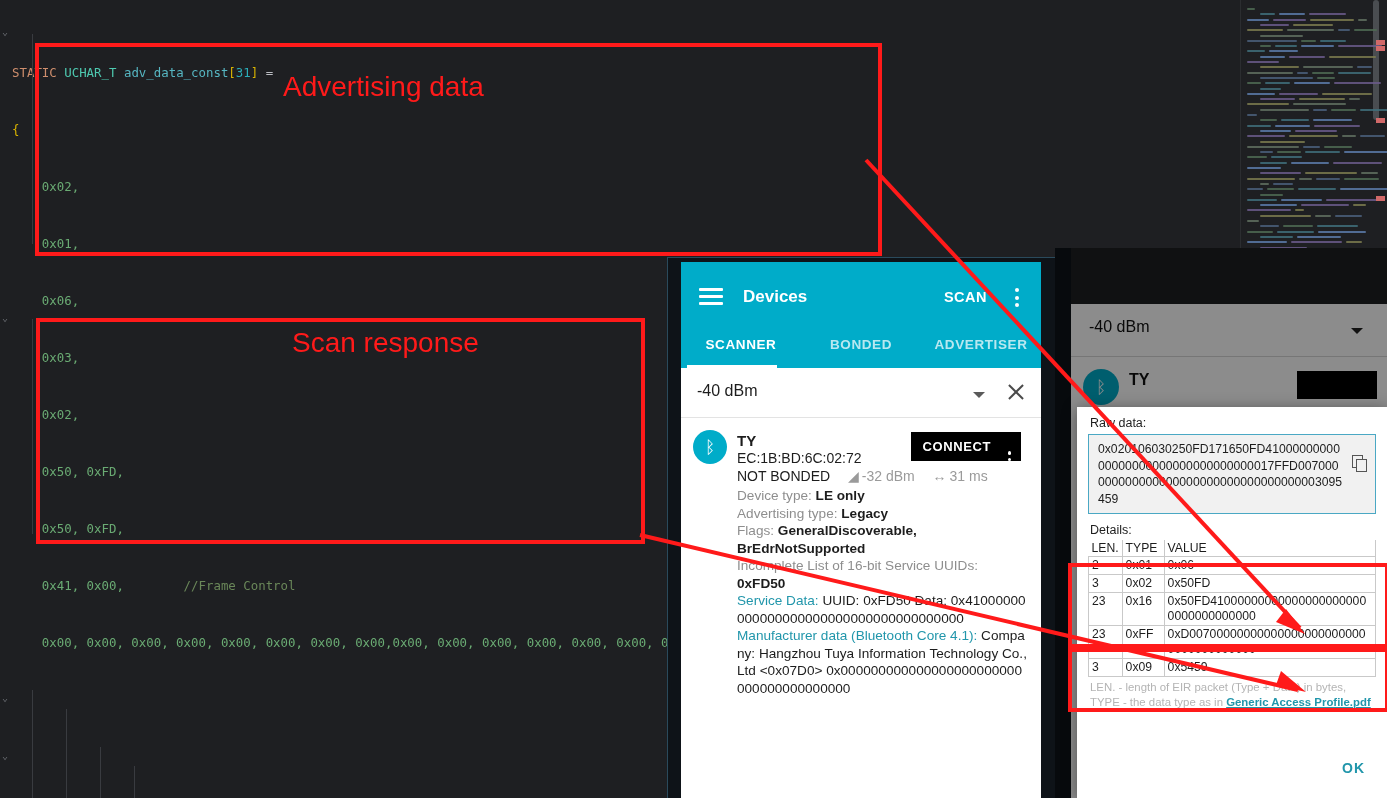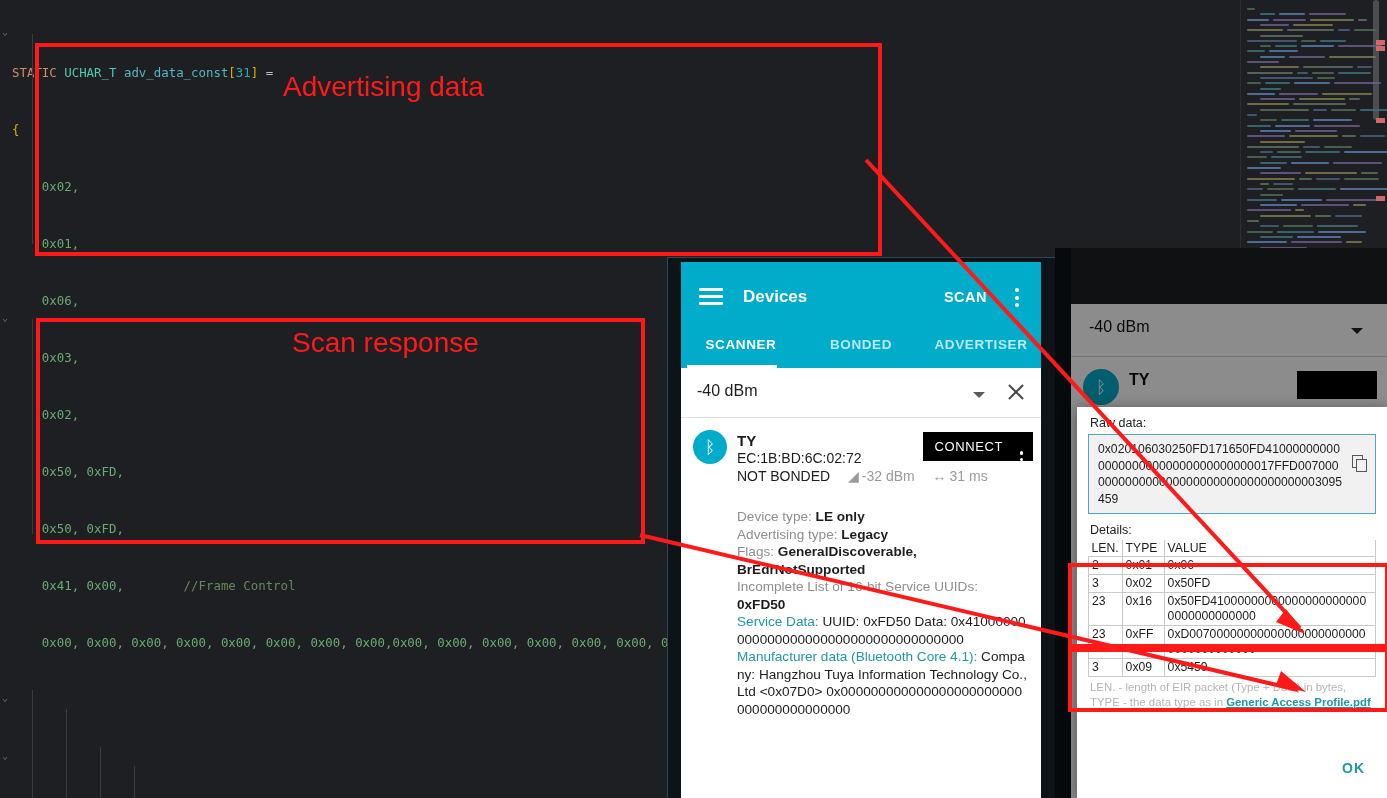--- a/index.html
+++ b/index.html
@@ -110,22 +110,22 @@
     position:absolute; left:12px; top:12px; width:34px; height:34px;
     border-radius:50%; background:#00ACC9;
   }
   .bt-glyph { position:absolute; left:50%; top:50%; transform:translate(-50%,-50%);
     color:#fff; font-size:17px; line-height:1; }
   .dev-name { margin-left:44px; font-size:15px; font-weight:bold; color:#1d1d1d; }
   .dev-mac  { margin-left:44px; font-size:14px; color:#1d1d1d; margin-top:1px; }
   .dev-meta { margin-left:44px; font-size:14px; color:#1d1d1d; margin-top:2px; }
   .dev-meta .muted { color:#9a9a9a; margin-left:14px; }
   .connect-btn {
-    position:absolute; right:8px; top:14px; background:#000; color:#fff;
-    font-size:13px; font-weight:normal; letter-spacing:.6px; padding:7px 30px 7px 12px;
+    position:absolute; right:20px; top:14px; background:#000; color:#fff;
+    font-size:13px; font-weight:bold; letter-spacing:.6px; padding:7px 30px 7px 12px;
   }
   .connect-kebab { position:absolute; right:10px; top:19px; }
   .connect-kebab i{ display:block;width:3.5px;height:3.5px;background:#fff;border-radius:50%;margin-bottom:3px;}
 
   .det { margin-left:44px; font-size:13.6px; line-height:17.5px; color:#1d1d1d; }
   .det .lbl { color:#8e8e8e; }
   .det .lbl-teal { color:#2196ab; }
   .det .bold { font-weight:bold; }
   .actions { text-align:right; padding:10px 14px 12px 0; }
   .actions span {
@@ -664,21 +664,21 @@
       </div>
       <div class="connect-btn">
         <span>CONNECT</span>
         <span class="connect-kebab">
             <i></i>
             <i></i>
             <i></i>
           </span>
       </div>
 
-      <div class="det" style="margin-top:24px">
+      <div class="det" style="margin-top:3px">
         <div><span class="lbl">Device type:</span> <span class="bold">LE only</span></div>
         <div><span class="lbl">Advertising type:</span> <span class="bold">Legacy</span></div>
         <div><span class="lbl">Flags:</span> <span class="bold">GeneralDiscoverable, BrEdrNotSupported</span></div>
         <div><span class="lbl">Incomplete List of 16-bit Service UUIDs:</span> <span class="bold">0xFD50</span></div>
         <div><span class="lbl-teal">Service Data:</span> <span style="word-break:break-all">UUID: 0xFD50 Data: 0x41000000000000000000000000000000000000</span></div>
         <div><span class="lbl-teal">Manufacturer data (Bluetooth Core 4.1):</span> <span style="word-break:break-all">Company: Hangzhou Tuya Information Technology Co., Ltd &lt;0x07D0&gt; 0x000000000000000000000000000000000000000</span></div>
       </div>
 
     </div>
 

